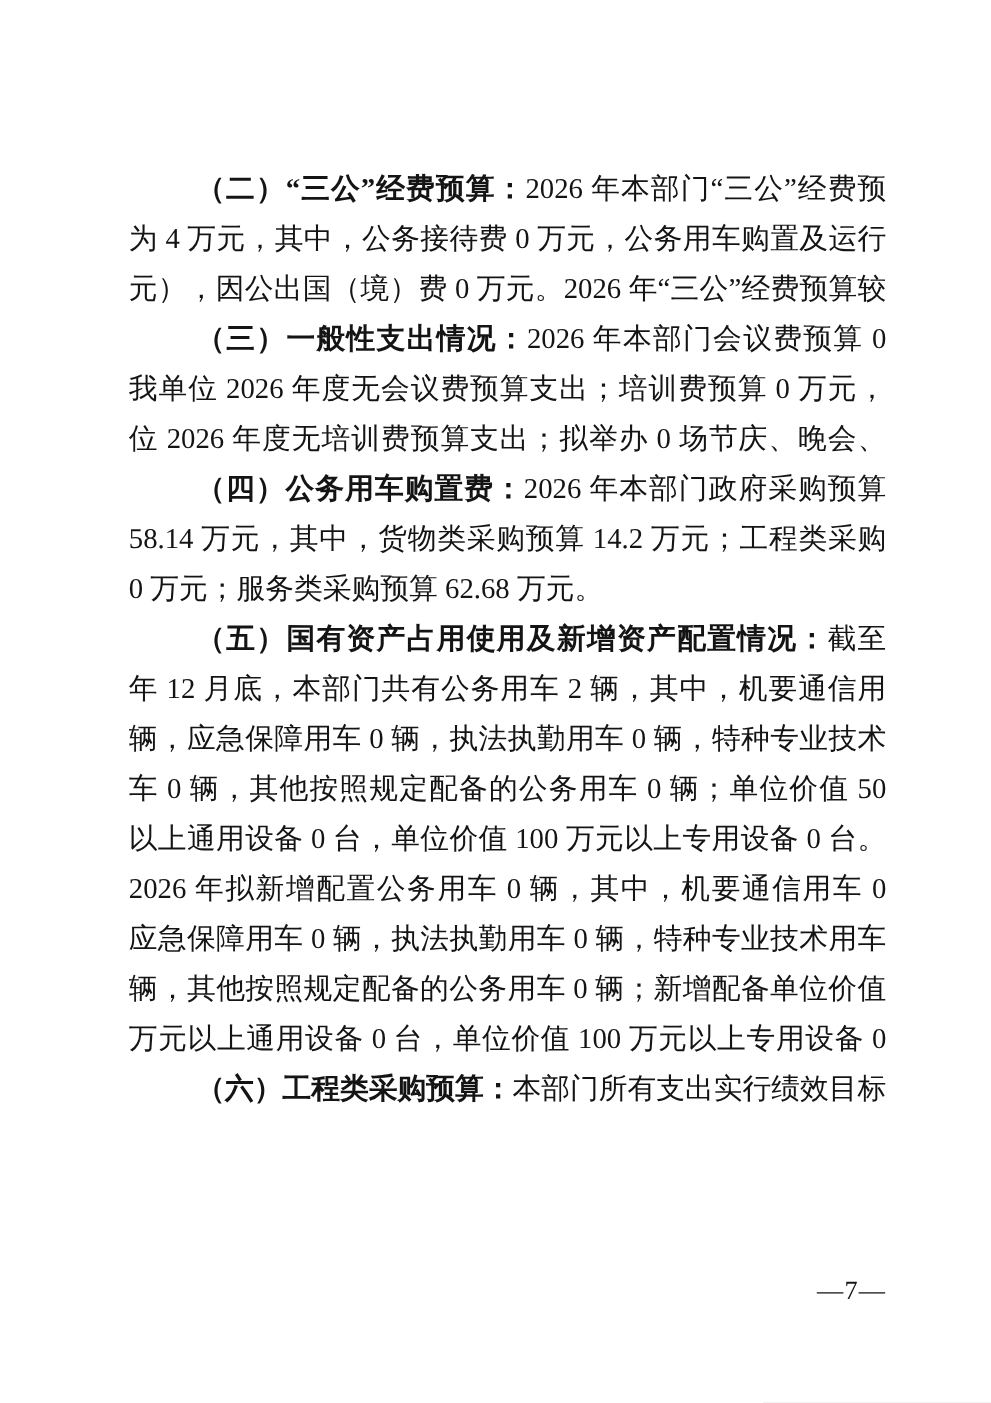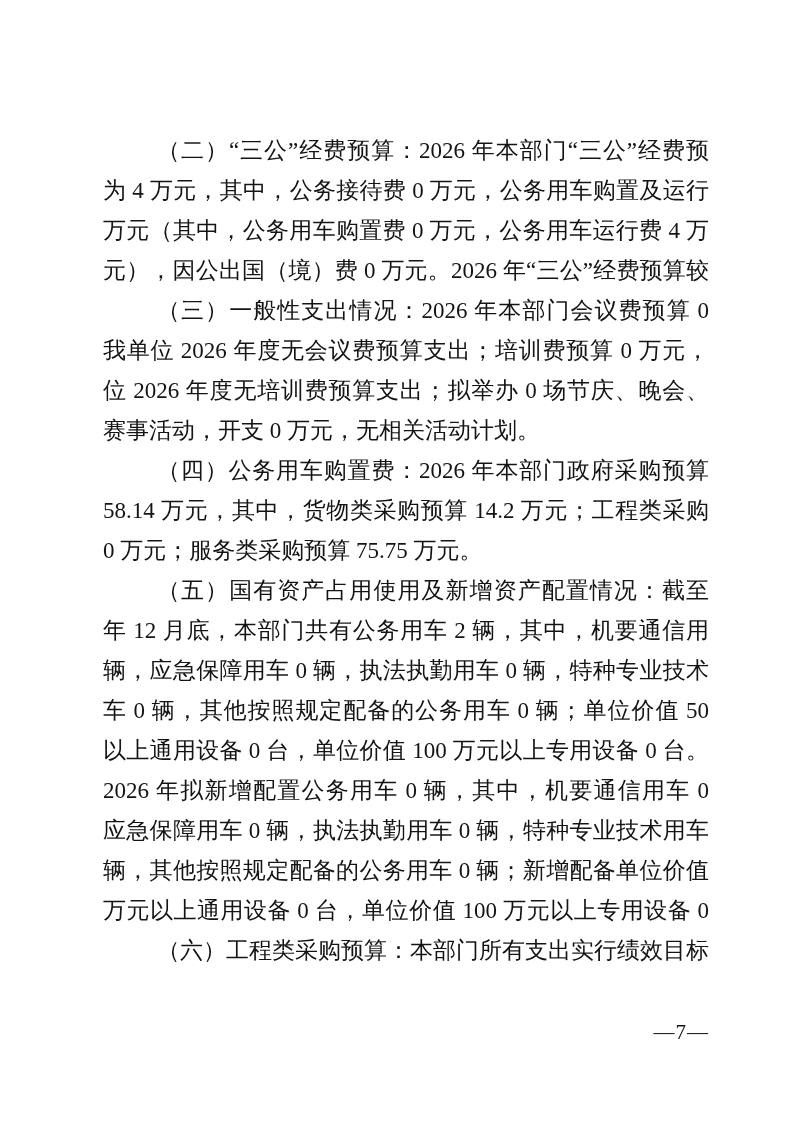--- a/index.html
+++ b/index.html
@@ -30,56 +30,54 @@
     white-space: normal;
     overflow: hidden;
   }
   .line.para-end {
     text-align-last: left;
   }
   .line.first {
     text-indent: 54px;
   }
   .section-heading {
-    font-weight: 400;
+    font-weight: 700;
   }
   .page-number {
     position: absolute;
     top: 1020px;
     right: 84px;
     font-size: 21px;
     line-height: 24px;
     color: #141414;
     letter-spacing: 1px;
   }
 </style>
 </head>
 <body>
 
 <div class="sheet">
   <div class="text-block">
 
     <div>
       <div class="line first"><span class="section-heading">（二）“三公”经费预算：</span><span>2026 年本部门“三公”经费预算数</span></div>
       <div class="line">为 4 万元，其中，公务接待费 0 万元，公务用车购置及运行费 4</div>
-      <div class="line">万元（其中，公务用车购置费 0 万元，公务用车运行费 4 万</div>
       <div class="line">元），因公出国（境）费 0 万元。2026 年“三公”经费预算较</div>
     </div>
 
     <div>
       <div class="line first"><span class="section-heading">（三）一般性支出情况：</span><span>2026 年本部门会议费预算 0 万元，</span></div>
       <div class="line">我单位 2026 年度无会议费预算支出；培训费预算 0 万元，我单</div>
       <div class="line">位 2026 年度无培训费预算支出；拟举办 0 场节庆、晚会、论坛、</div>
-      <div class="line para-end">赛事活动，开支 0 万元，无相关活动计划。</div>
     </div>
 
     <div>
       <div class="line first"><span class="section-heading">（四）公务用车购置费：</span><span>2026 年本部门政府采购预算总额</span></div>
       <div class="line">58.14 万元，其中，货物类采购预算 14.2 万元；工程类采购预算</div>
-      <div class="line para-end">0 万元；服务类采购预算 75.75 万元。</div>
+      <div class="line para-end">0 万元；服务类采购预算 62.68 万元。</div>
     </div>
 
     <div>
       <div class="line first"><span class="section-heading">（五）国有资产占用使用及新增资产配置情况：</span><span>截至 2025</span></div>
       <div class="line">年 12 月底，本部门共有公务用车 2 辆，其中，机要通信用车 2</div>
       <div class="line">辆，应急保障用车 0 辆，执法执勤用车 0 辆，特种专业技术用</div>
       <div class="line">车 0 辆，其他按照规定配备的公务用车 0 辆；单位价值 50 万元</div>
       <div class="line">以上通用设备 0 台，单位价值 100 万元以上专用设备 0 台。</div>
       <div class="line">2026 年拟新增配置公务用车 0 辆，其中，机要通信用车 0 辆，</div>
       <div class="line">应急保障用车 0 辆，执法执勤用车 0 辆，特种专业技术用车 0</div>

